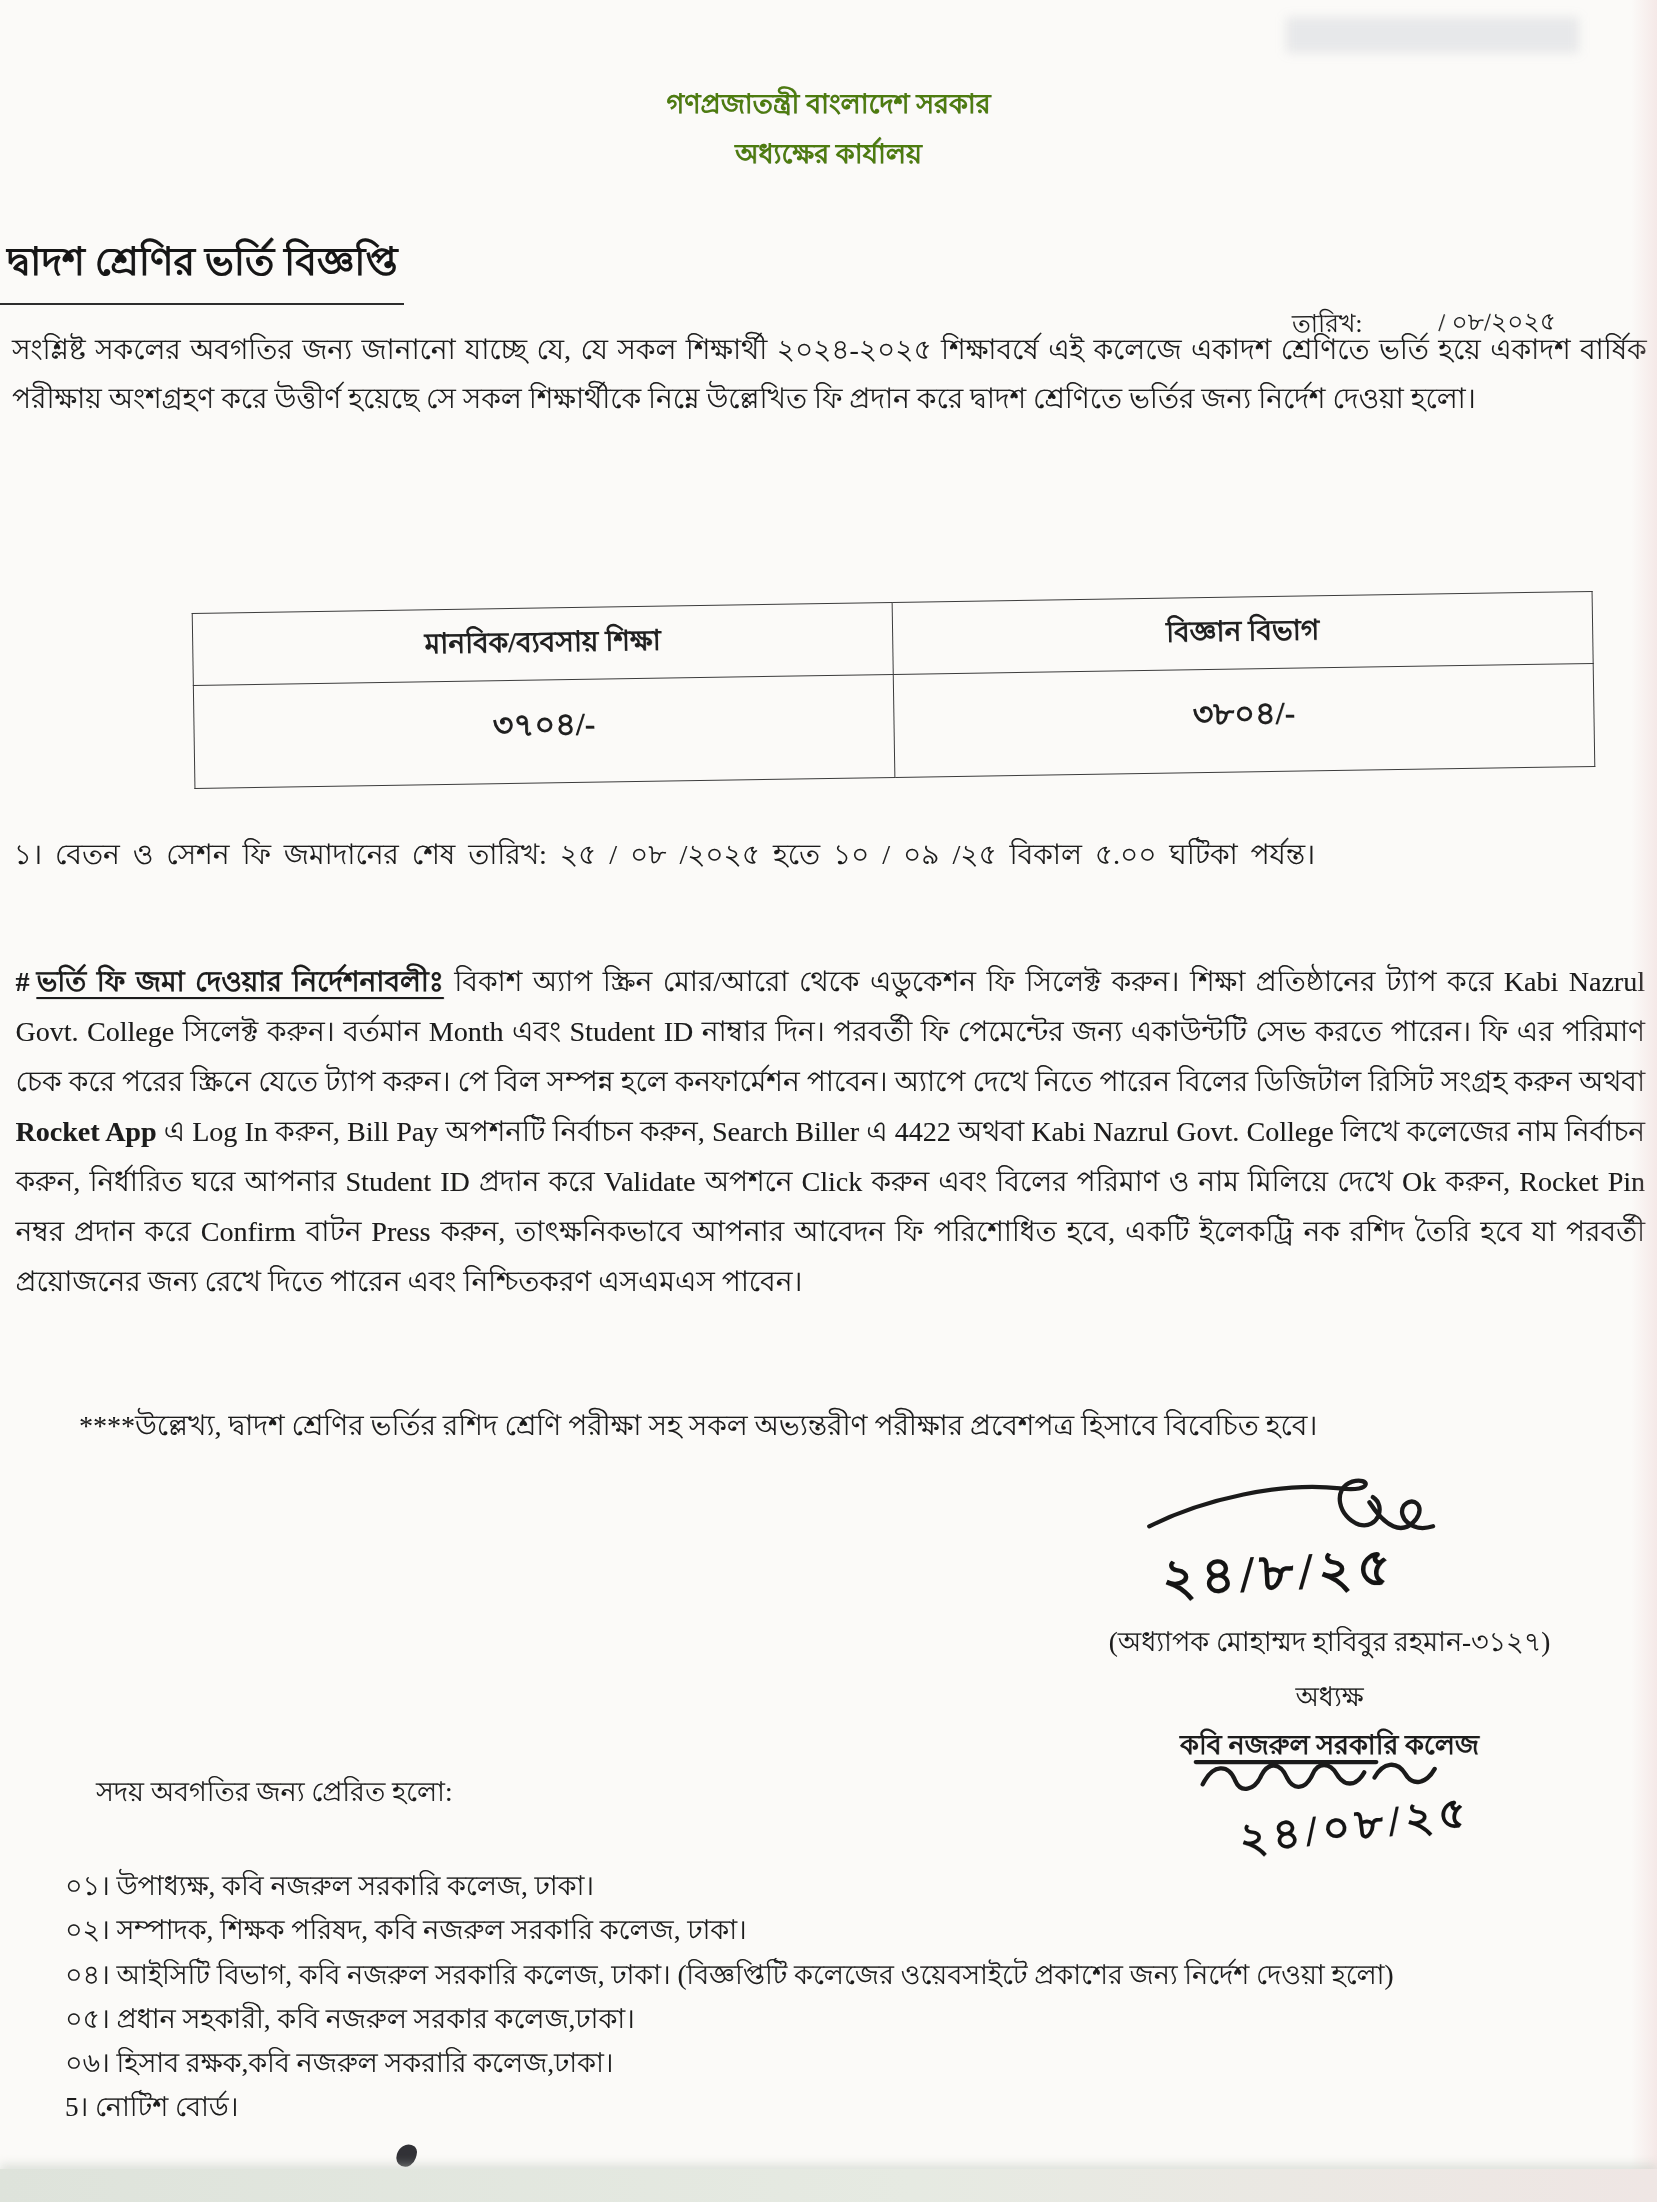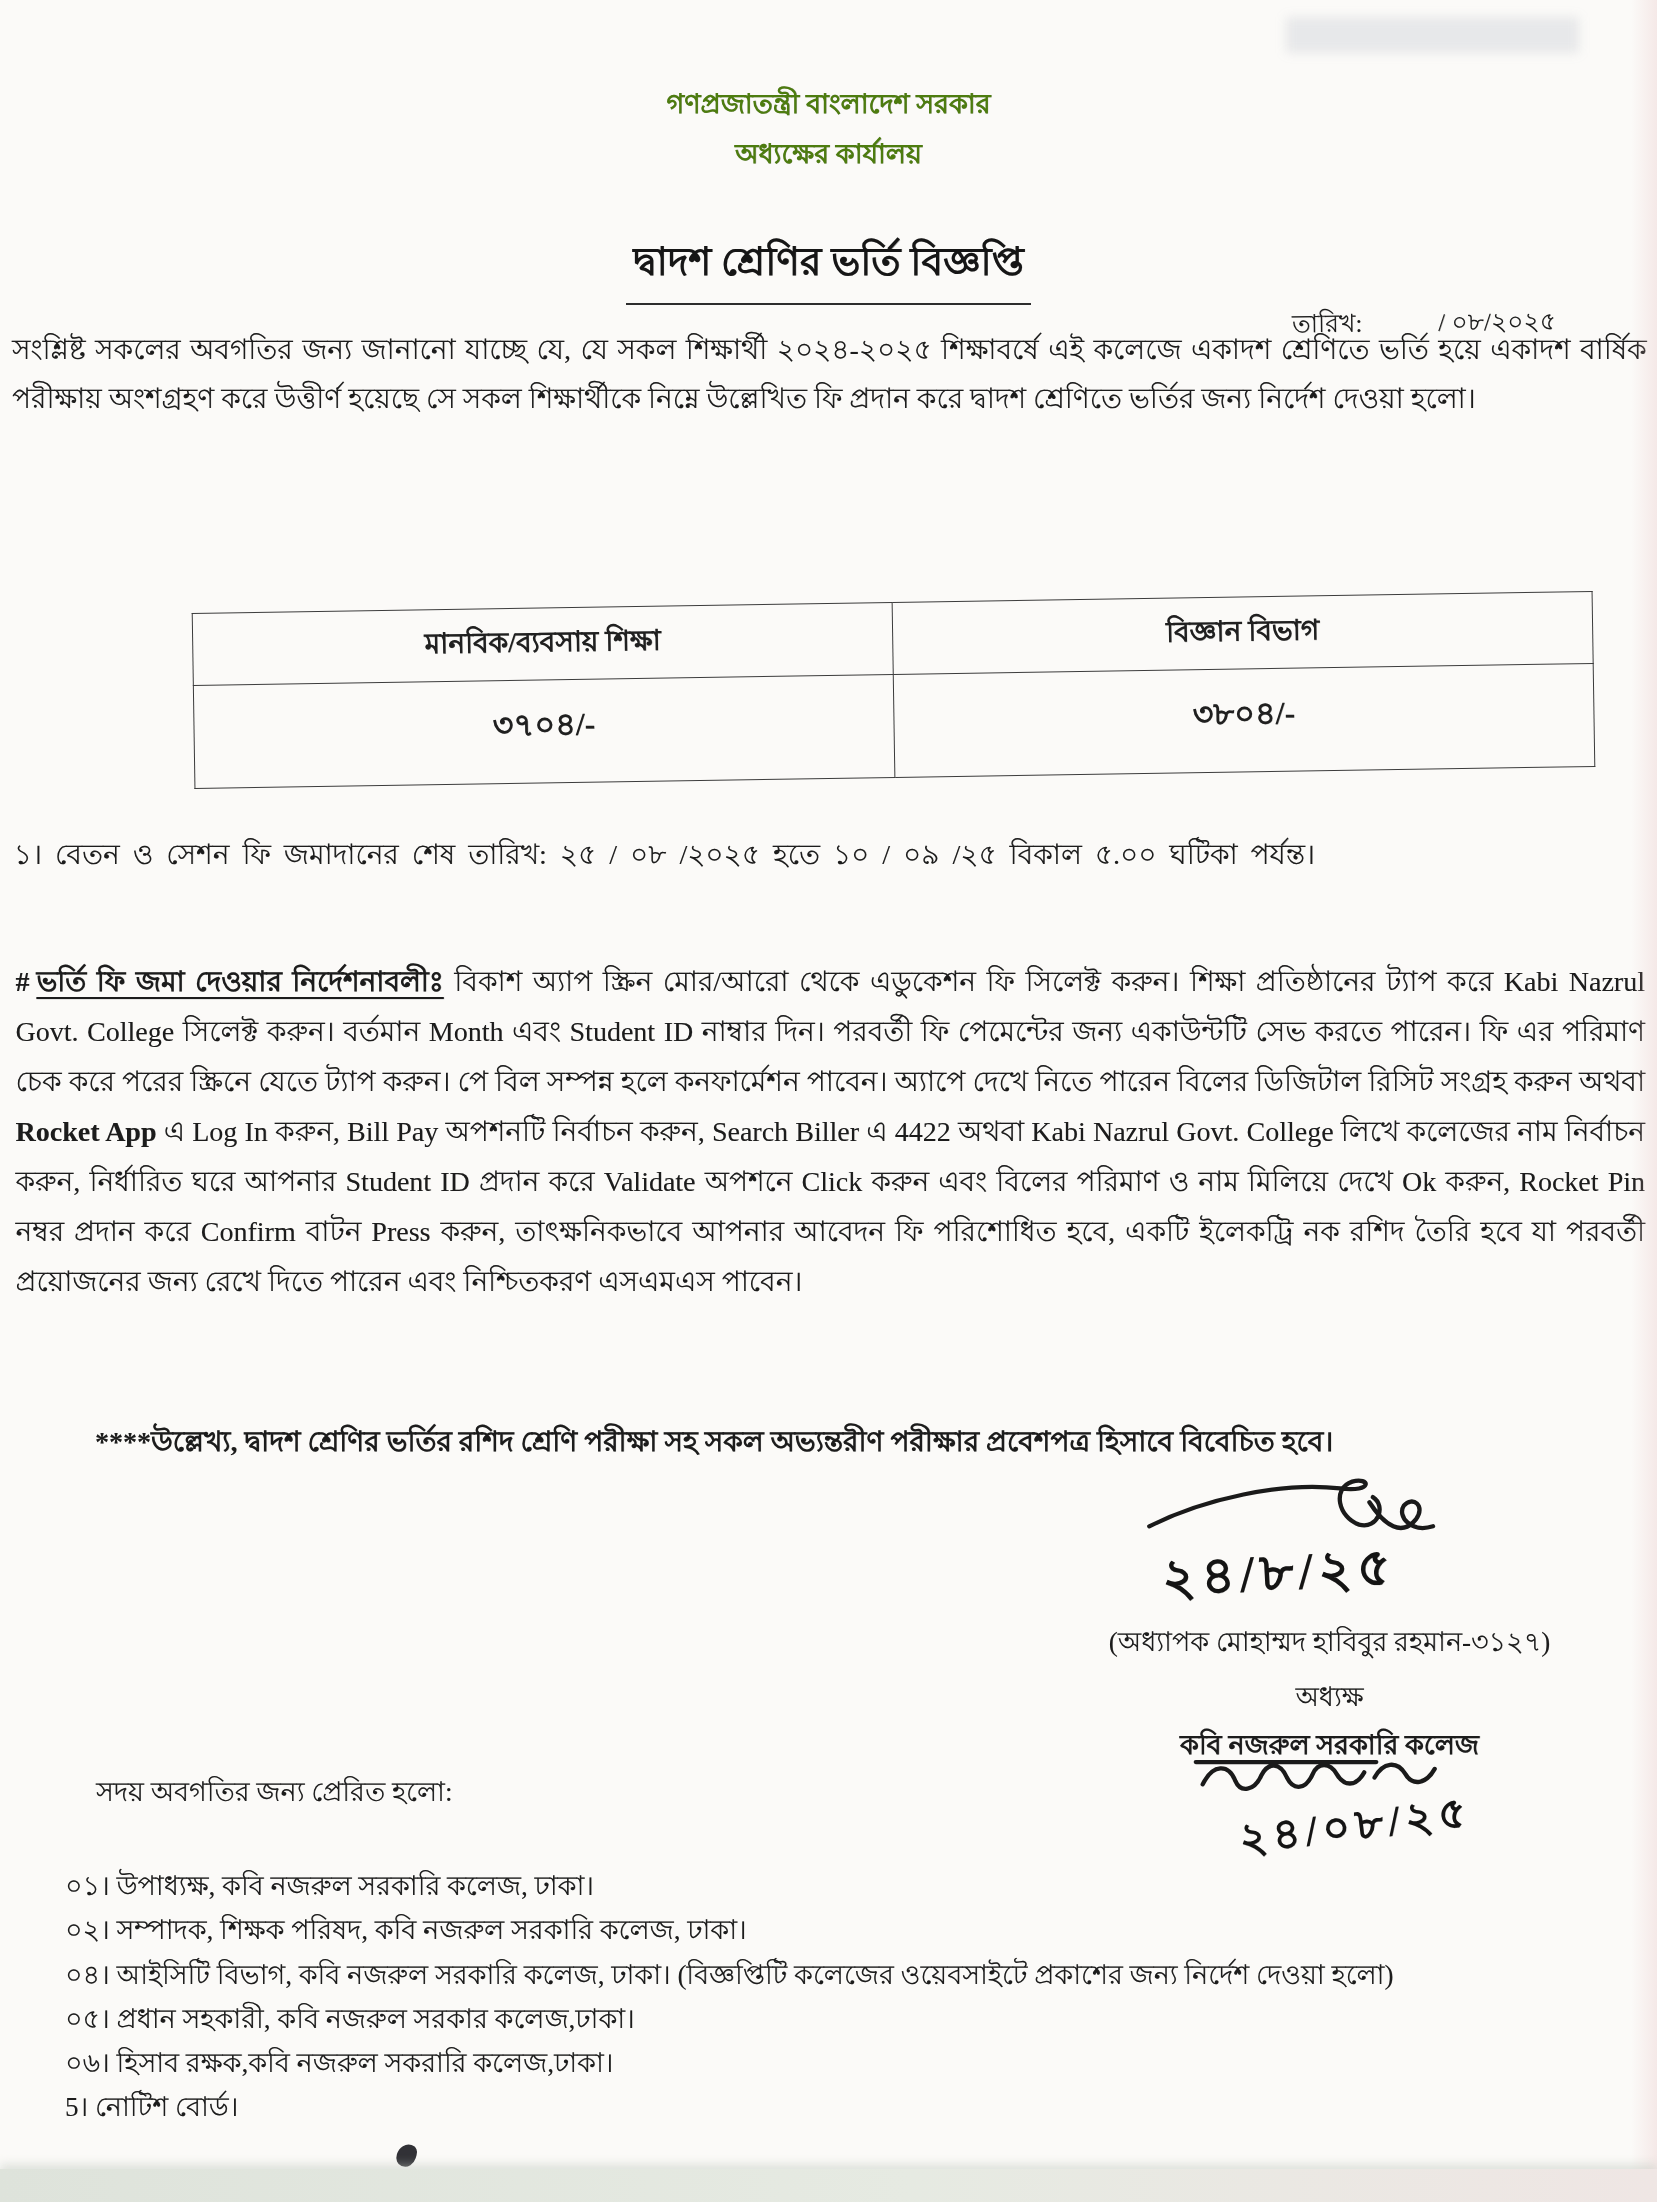--- a/index.html
+++ b/index.html
@@ -27,21 +27,20 @@
     top: 79px; left: 0; right: 0;
     text-align: center;
     font-size: 27px;
     font-weight: bold;
     line-height: 50px;
     color: #4d7c0f;
   }
   .doc-title-wrap {
     position: absolute;
     top: 231px; left: 0; right: 0;
-    text-align: center;
   }
   .doc-title {
     display: inline-block;
     font-size: 39px;
     font-weight: bold;
     color: #161616;
     border-bottom: 2.6px solid #2d2d2d;
     padding: 0 6.9px 6.9px 6.9px;
   }
 
@@ -116,23 +115,23 @@
     font-weight: bold;
     text-decoration: underline;
     text-underline-offset: 6px;
     font-family: Liberation Serif, serif;
   }
 
   
   .note {
     position: absolute;
     top: 1404px; left: 79px;
-    margin: 16px;
-    font-size: 28px;
-    font-weight: bold;
+    margin: 0;
+    font-size: 28px;
+    font-weight: normal;
     white-space: nowrap;
   }
 
   
   .sign-block {
     position: absolute;
     left: 981px; top: 1473px;
     width: 697px; height: 387px;
   }
   .sig-svg { position: absolute; }

